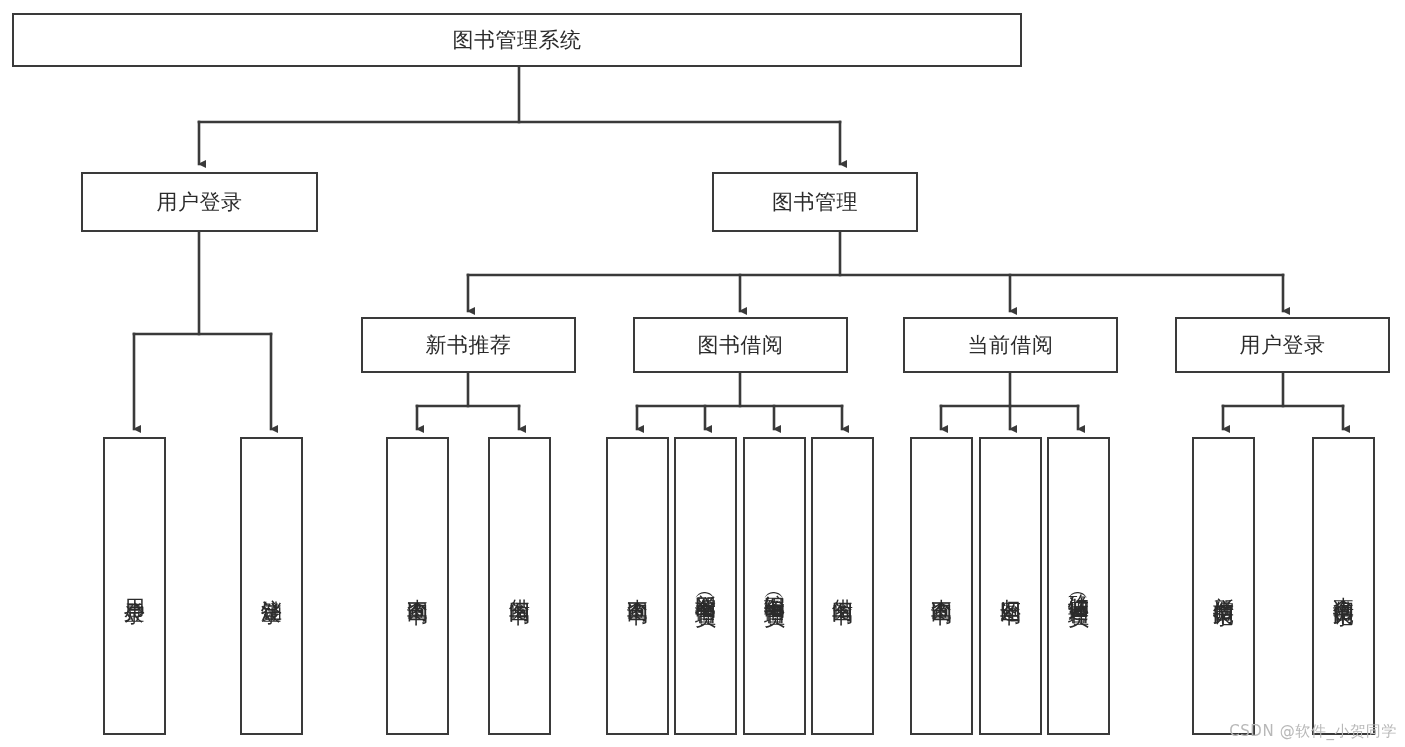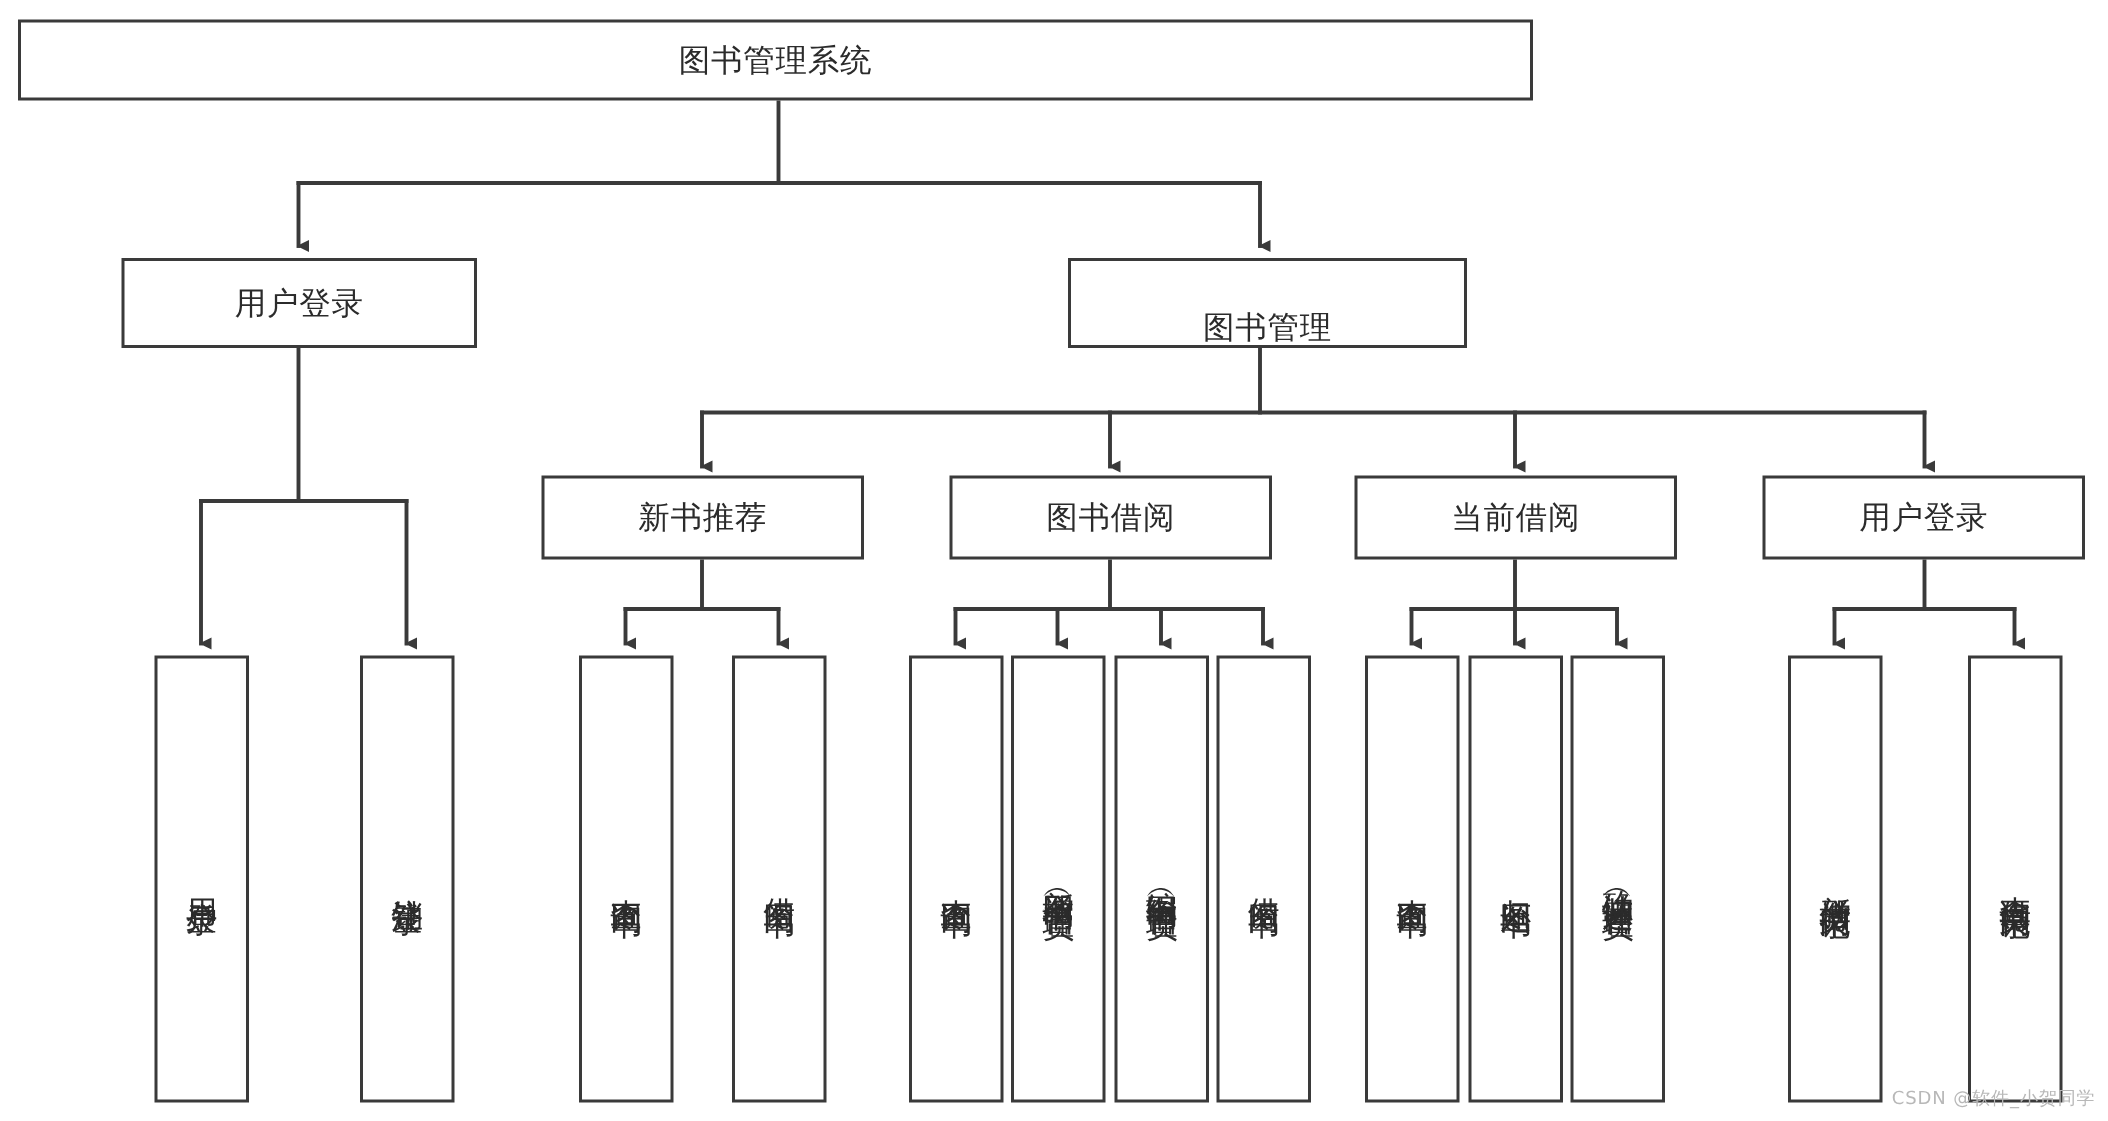--- a/index.html
+++ b/index.html
@@ -54,21 +54,21 @@
     text-orientation: upright;
     white-space: nowrap;
   }
   .nlabel {
     display: block;
   }
   #watermark {
     position: absolute;
     right: 8px;
     bottom: 6px;
-    font-size: 12px;
+    font-size: 15px;
     color: #b8b8b8;
     letter-spacing: 0.6px;
     white-space: nowrap;
   }
 </style>
 </head>
 <body>
 
 <div id="diagram-root">
 
@@ -122,21 +122,21 @@
     </g>
   </svg>
 
   <div class="node horiz" style="left:12px; top:13px; width:1010px; height:54px;">
     <span class="nlabel">图书管理系统</span>
   </div>
 
   <div class="node horiz" style="left:81px; top:172px; width:237px; height:60px;">
     <span class="nlabel">用户登录</span>
   </div>
-  <div class="node horiz" style="left:712px; top:172px; width:266px; height:60px;align-items:flex-end;">
+  <div class="node horiz" style="left:712px; top:172px; width:206px; height:60px;">
     <span class="nlabel">图书管理</span>
   </div>
 
   <div class="node horiz" style="left:633px; top:317px; width:215px; height:56px;">
     <span class="nlabel">图书借阅</span>
   </div>
   <div class="node horiz" style="left:361px; top:317px; width:215px; height:56px;">
     <span class="nlabel">新书推荐</span>
   </div>
   <div class="node horiz" style="left:903px; top:317px; width:215px; height:56px;">

